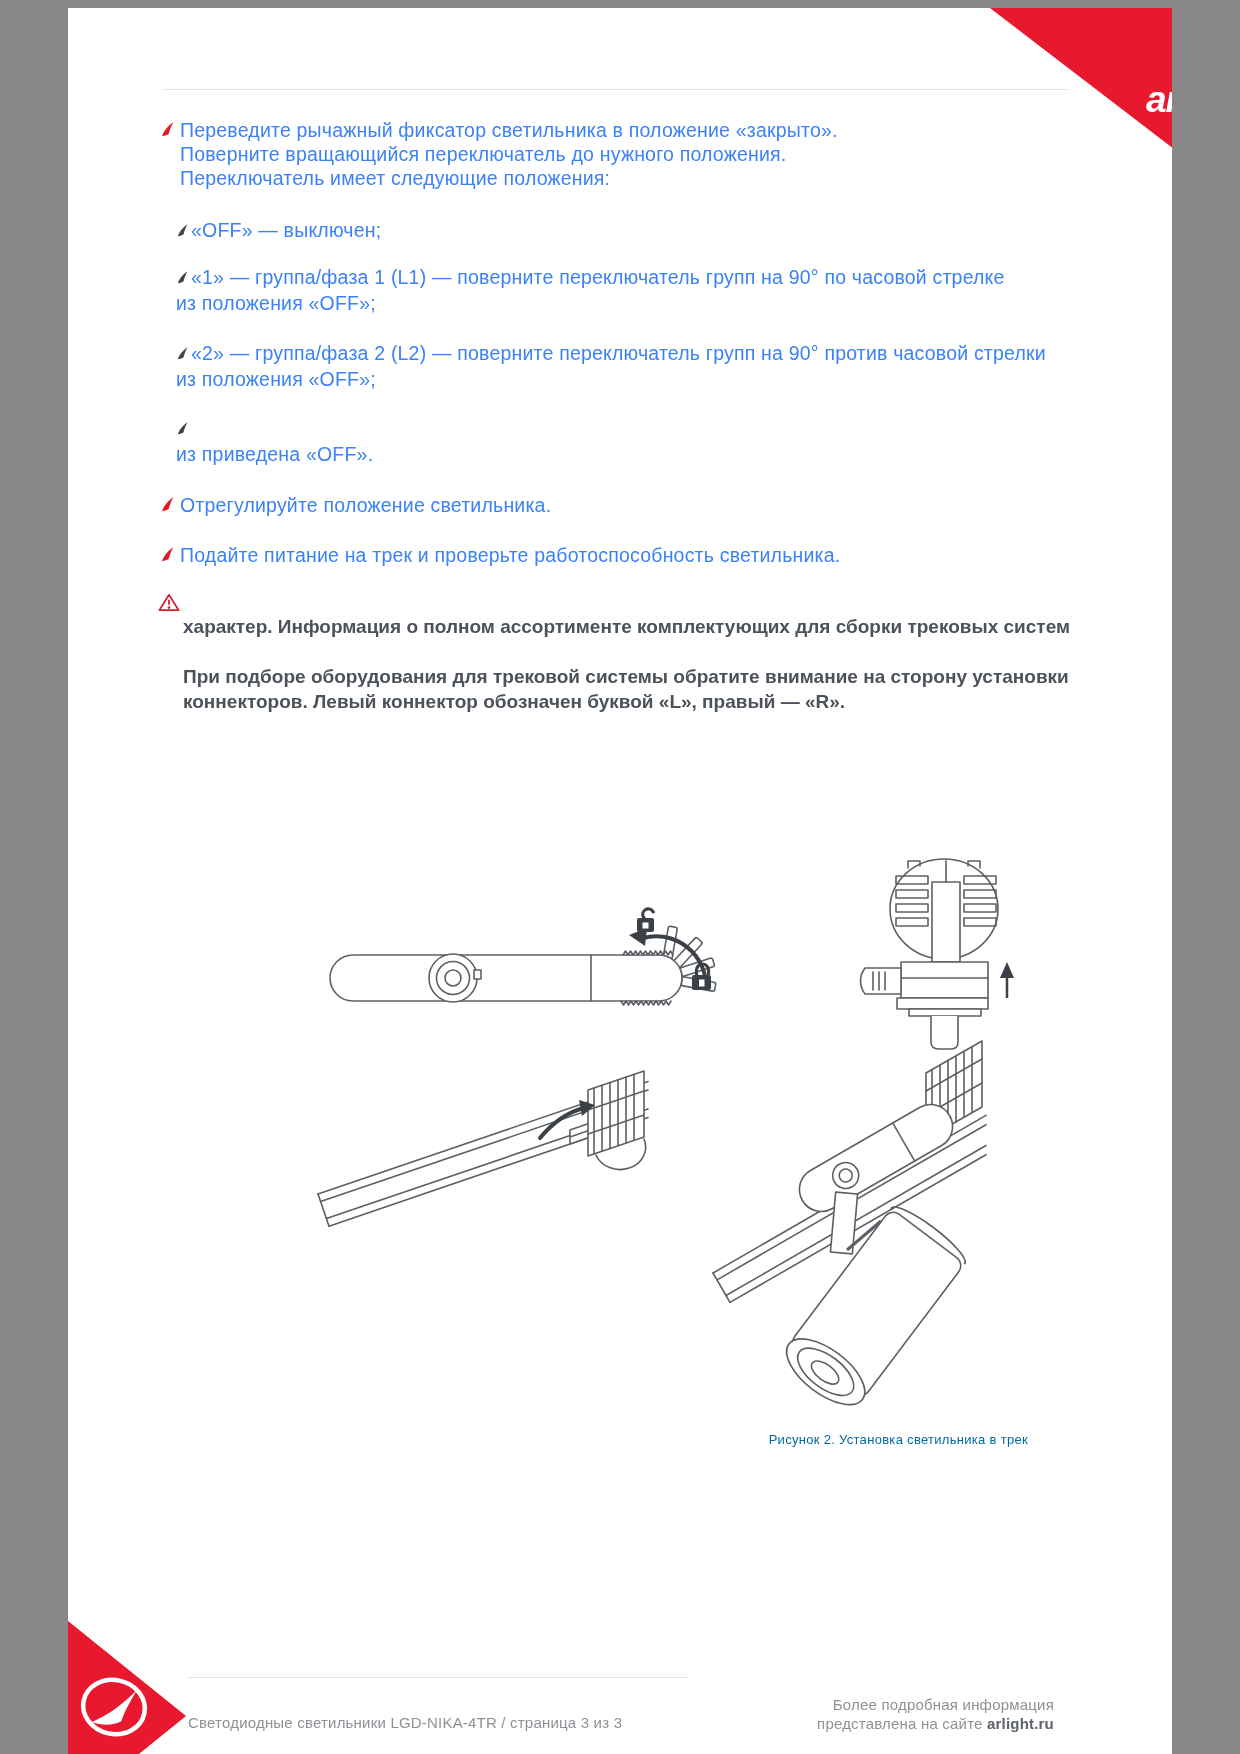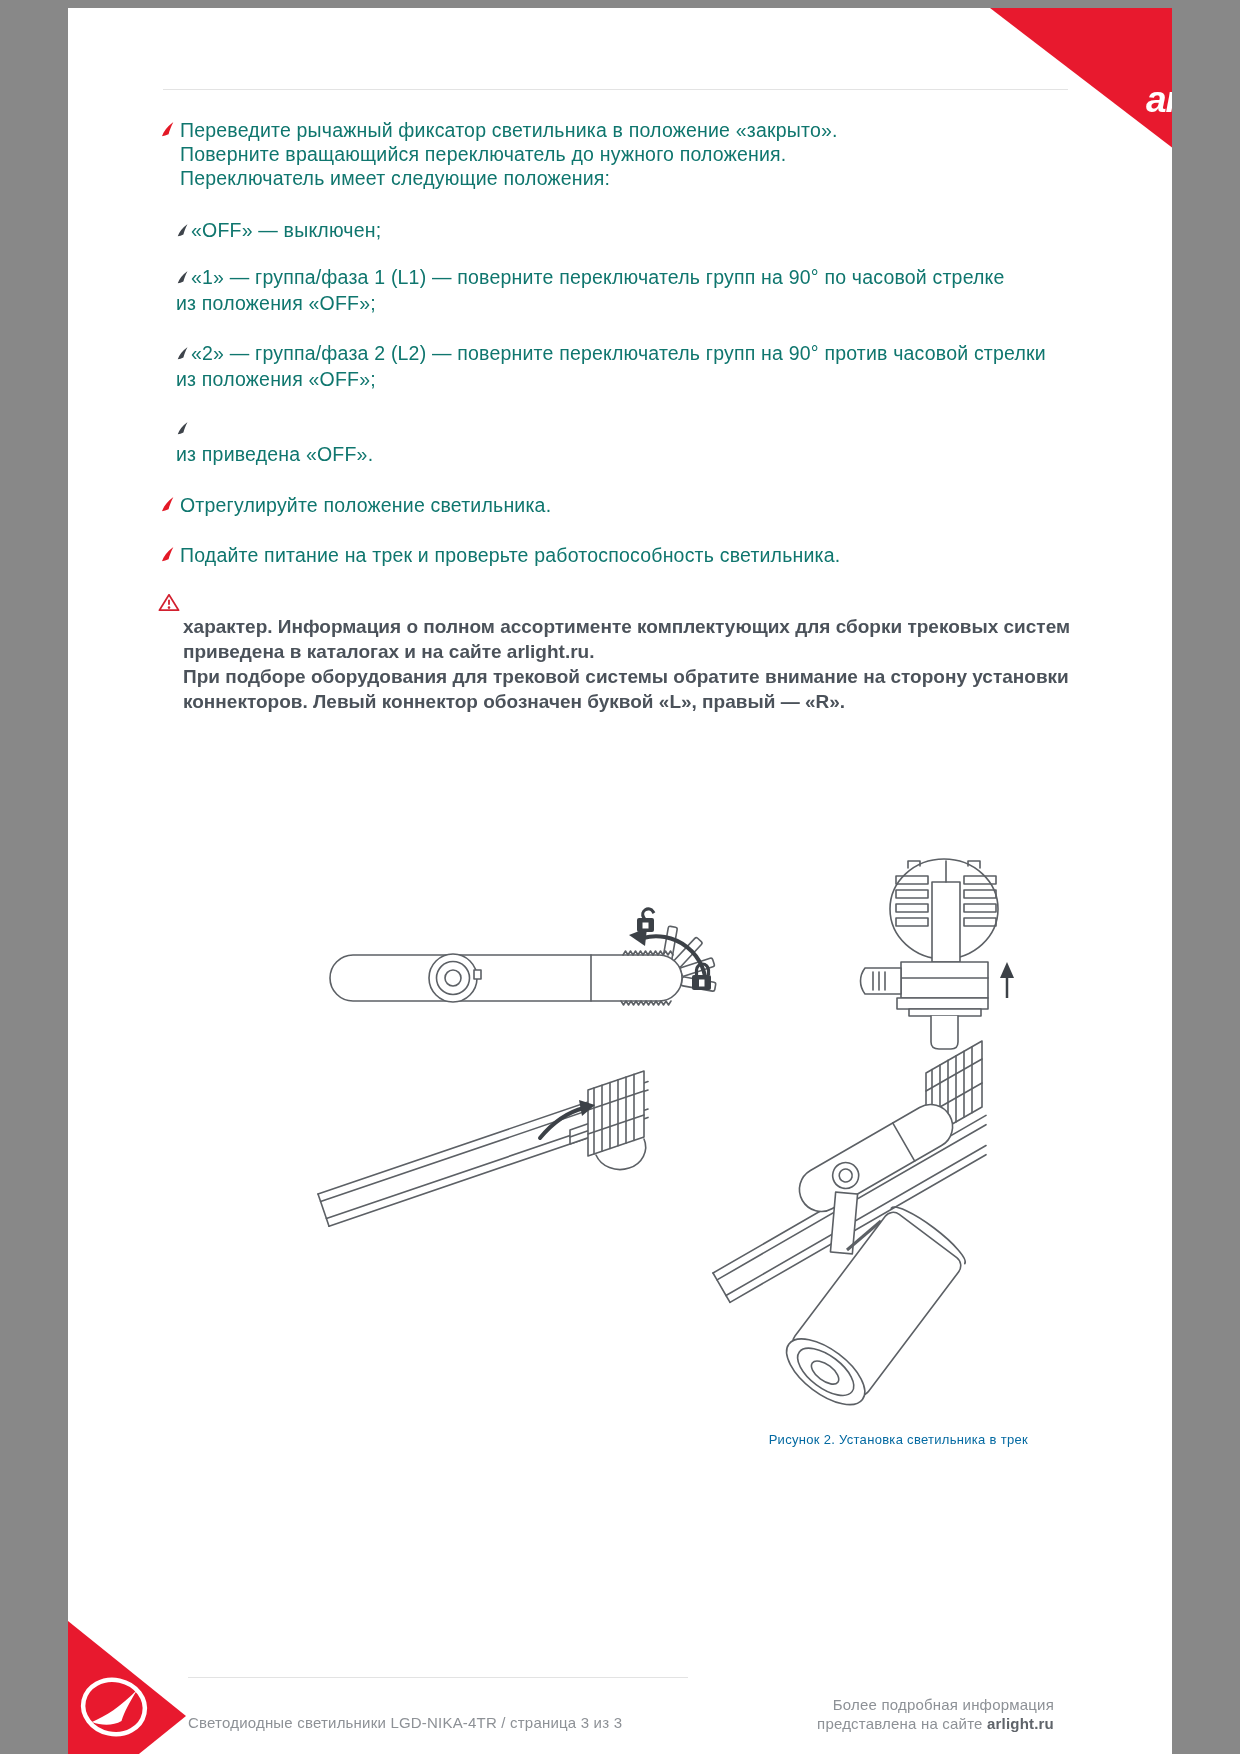--- a/index.html
+++ b/index.html
@@ -1,19 +1,19 @@
 <!DOCTYPE html>
 <html><head>
 <meta charset="utf-8">
 <style>
   html,body{margin:0;padding:0;background:#888;}
   #page{position:relative;width:1104px;height:1754px;background:#ffffff;overflow:hidden;
         font-family:"Liberation Sans","DejaVu Sans",sans-serif;margin:8px auto;}
   .t{position:absolute;white-space:nowrap;}
-  .body{font-size:19.5px;letter-spacing:.2px;color:#0f766e;}
+  .body{font-size:19.5px;letter-spacing:.2px;color:#3b82f6;}
   .warn{font-size:19px;font-weight:bold;letter-spacing:0;color:#4b525a;}
   .mark{position:absolute;line-height:0;}
   .hair{position:absolute;height:1px;background:#e3e3e3;}
   .caption{position:absolute;left:230px;top:1424px;width:730px;text-align:right;
            font-size:13px;color:#0369a1;letter-spacing:.3px;}
   .foot{font-size:15px;color:#8d9196;letter-spacing:.2px;}
   .foot b{color:#5f646a;}
   .fright{position:absolute;right:118px;top:1687px;text-align:right;line-height:19px;}
   .pagenum{position:absolute;left:1143px;top:1695px;font-size:27px;color:#6d7277;}
   svg{display:block;}
@@ -94,21 +94,20 @@
   <div class="t body" style="left:112px;top:536px;">Подайте питание на трек и проверьте работоспособность светильника.</div>
 
   <span class="mark" style="left:90px;top:585px;">
     <svg width="22" height="19" viewBox="0 0 22 19">
       <path d="M11,1.8 L20.6,17.2 H1.4 Z" fill="none" stroke="#d2202f" stroke-width="1.7" stroke-linejoin="round"></path>
       <line x1="11" y1="6.8" x2="11" y2="11.8" stroke="#d2202f" stroke-width="1.8"></line>
       <circle cx="11" cy="14.6" r="1.3" fill="#d2202f"></circle>
     </svg>
   </span>
   <div class="t warn" style="left:115px;top:608px;">характер. Информация о полном ассортименте комплектующих для сборки трековых систем</div>
-  <div class="t warn" style="left:115px;top:633px;">приведена в каталогах и на сайте arlight.ru.</div>
   <div class="t warn" style="left:115px;top:658px;">При подборе оборудования для трековой системы обратите внимание на сторону установки</div>
   <div class="t warn" style="left:115px;top:683px;">коннекторов. Левый коннектор обозначен буквой «L», правый — «R».</div>
 
   <svg style="position:absolute;left:230px;top:850px;" width="730" height="560" viewBox="0 0 730 560">
 
     <g>
       <g>
         <rect x="384" y="115.5" width="34" height="9" rx="2" class="lnw" transform="rotate(-80 366 120)"></rect>
         <rect x="384" y="115.5" width="34" height="9" rx="2" class="lnw" transform="rotate(-47 366 120)"></rect>
         <rect x="384" y="115.5" width="34" height="9" rx="2" class="lnw" transform="rotate(-18 366 120)"></rect>

